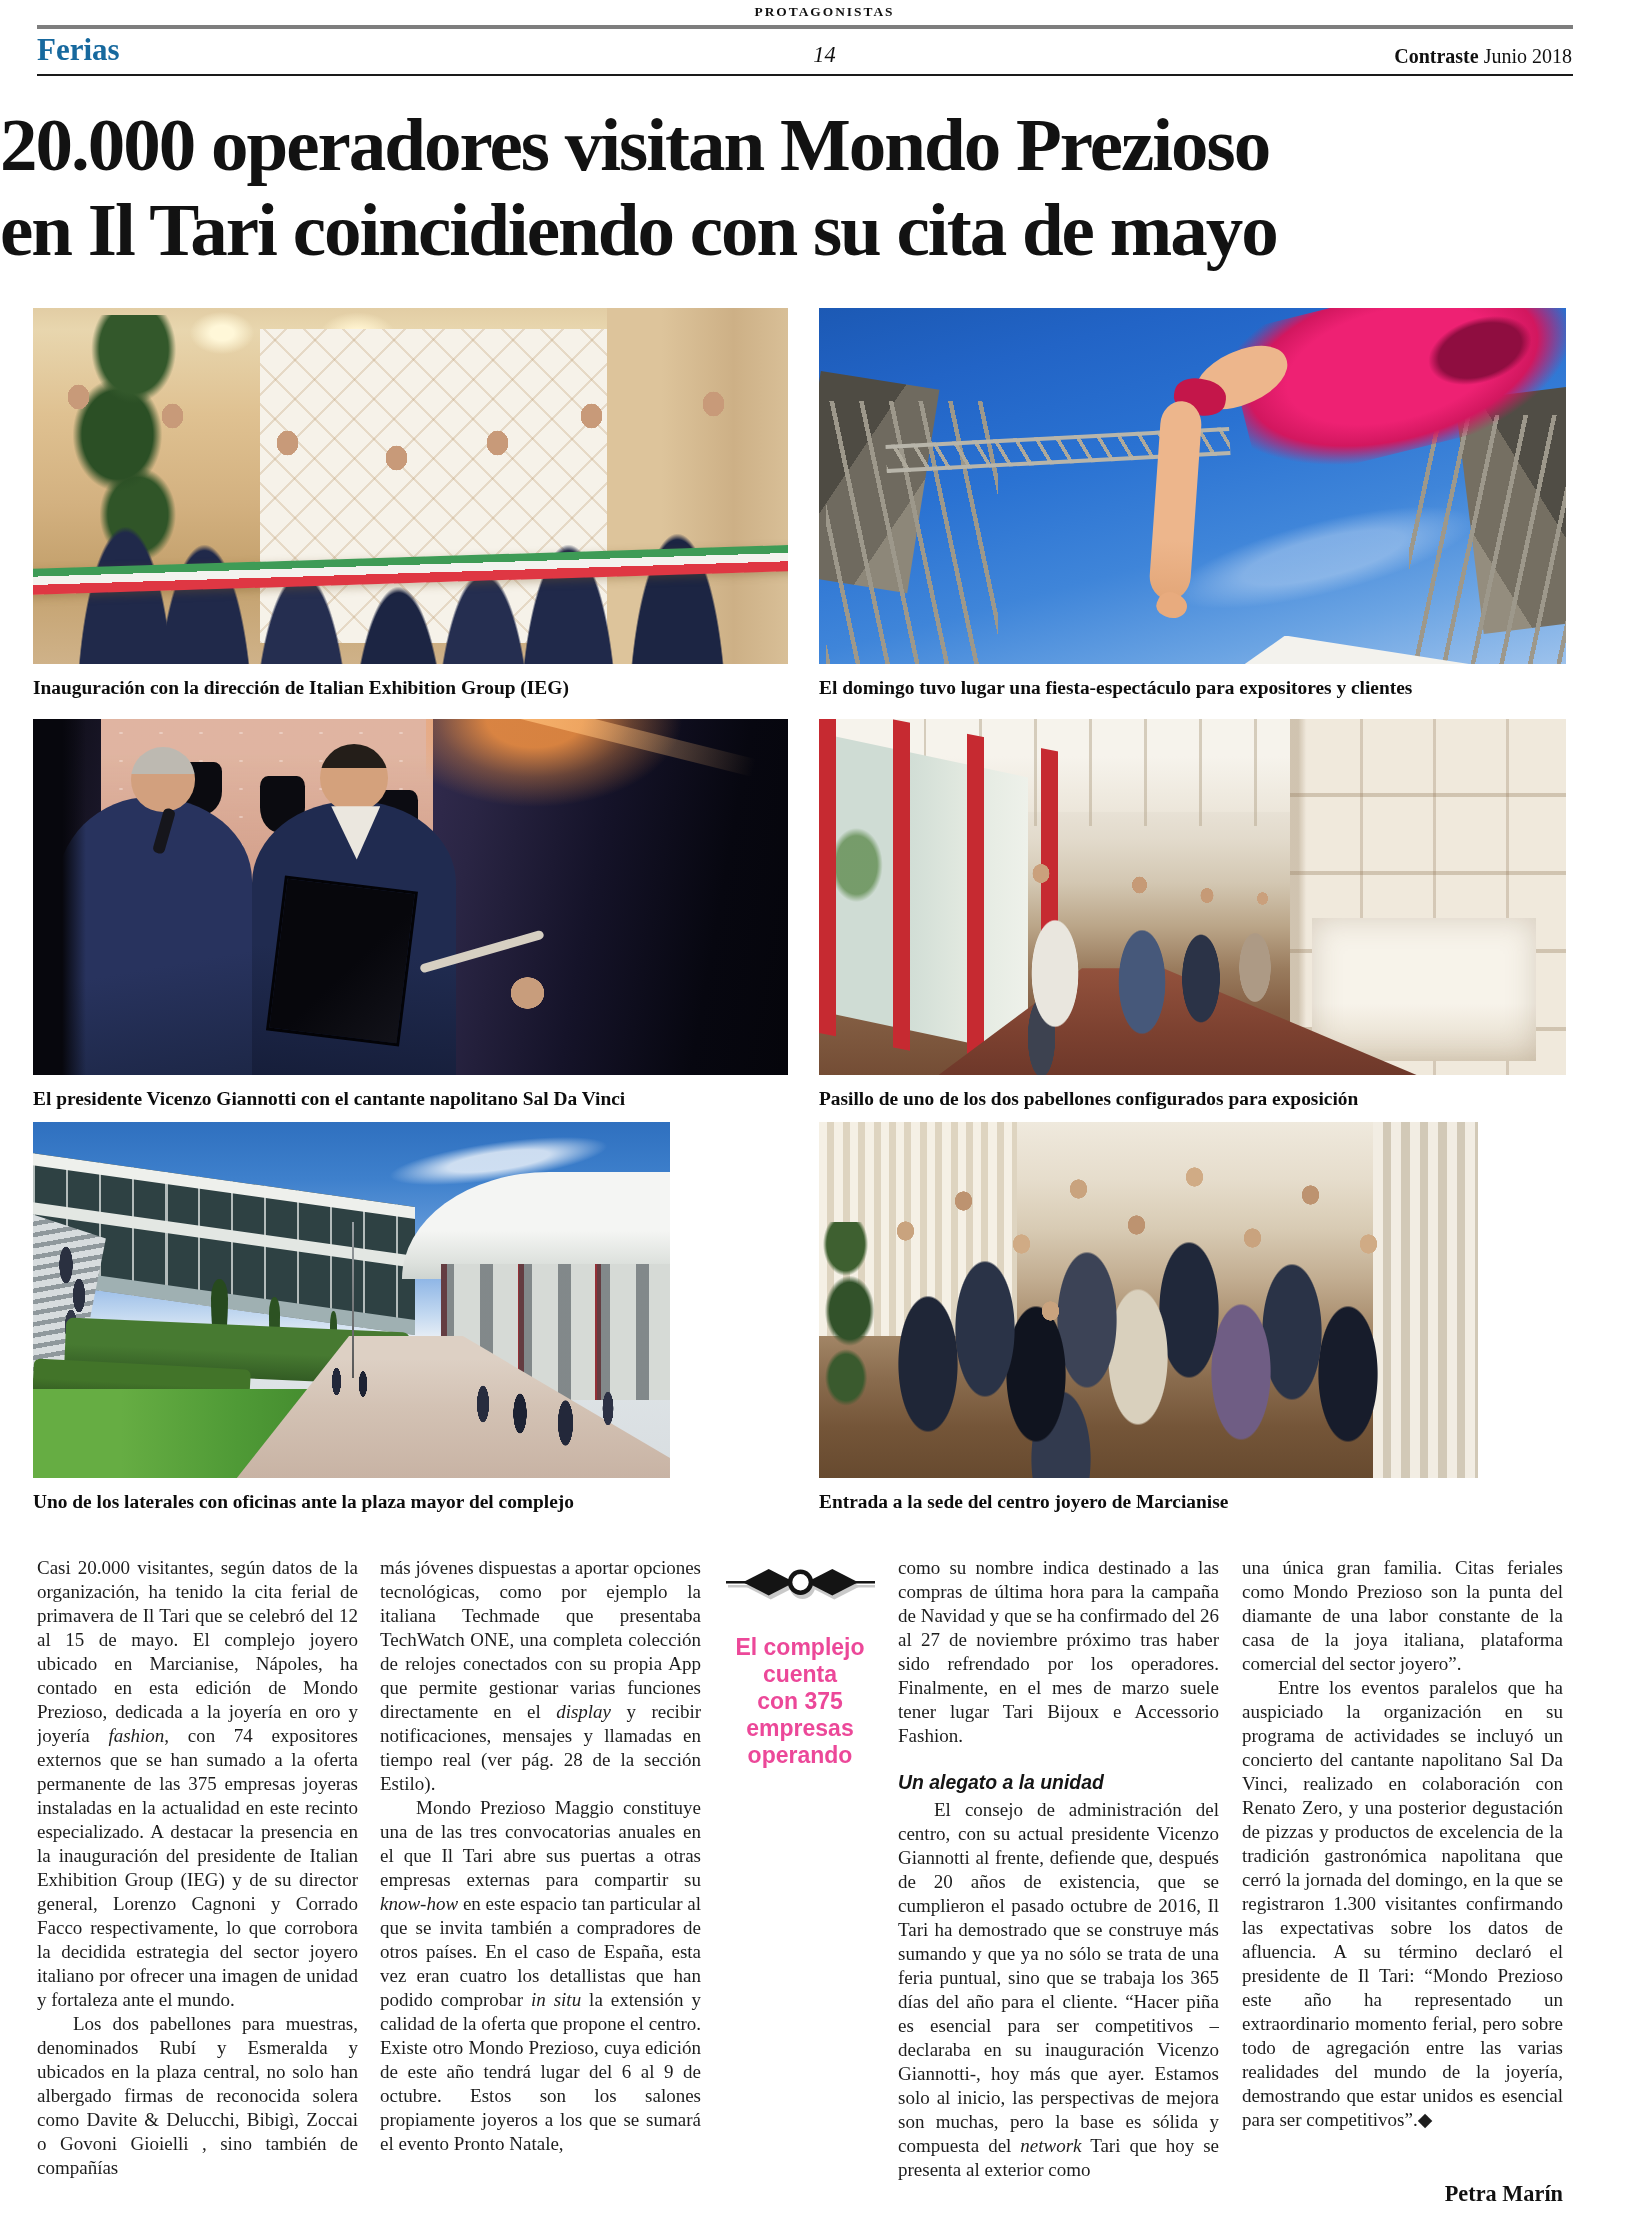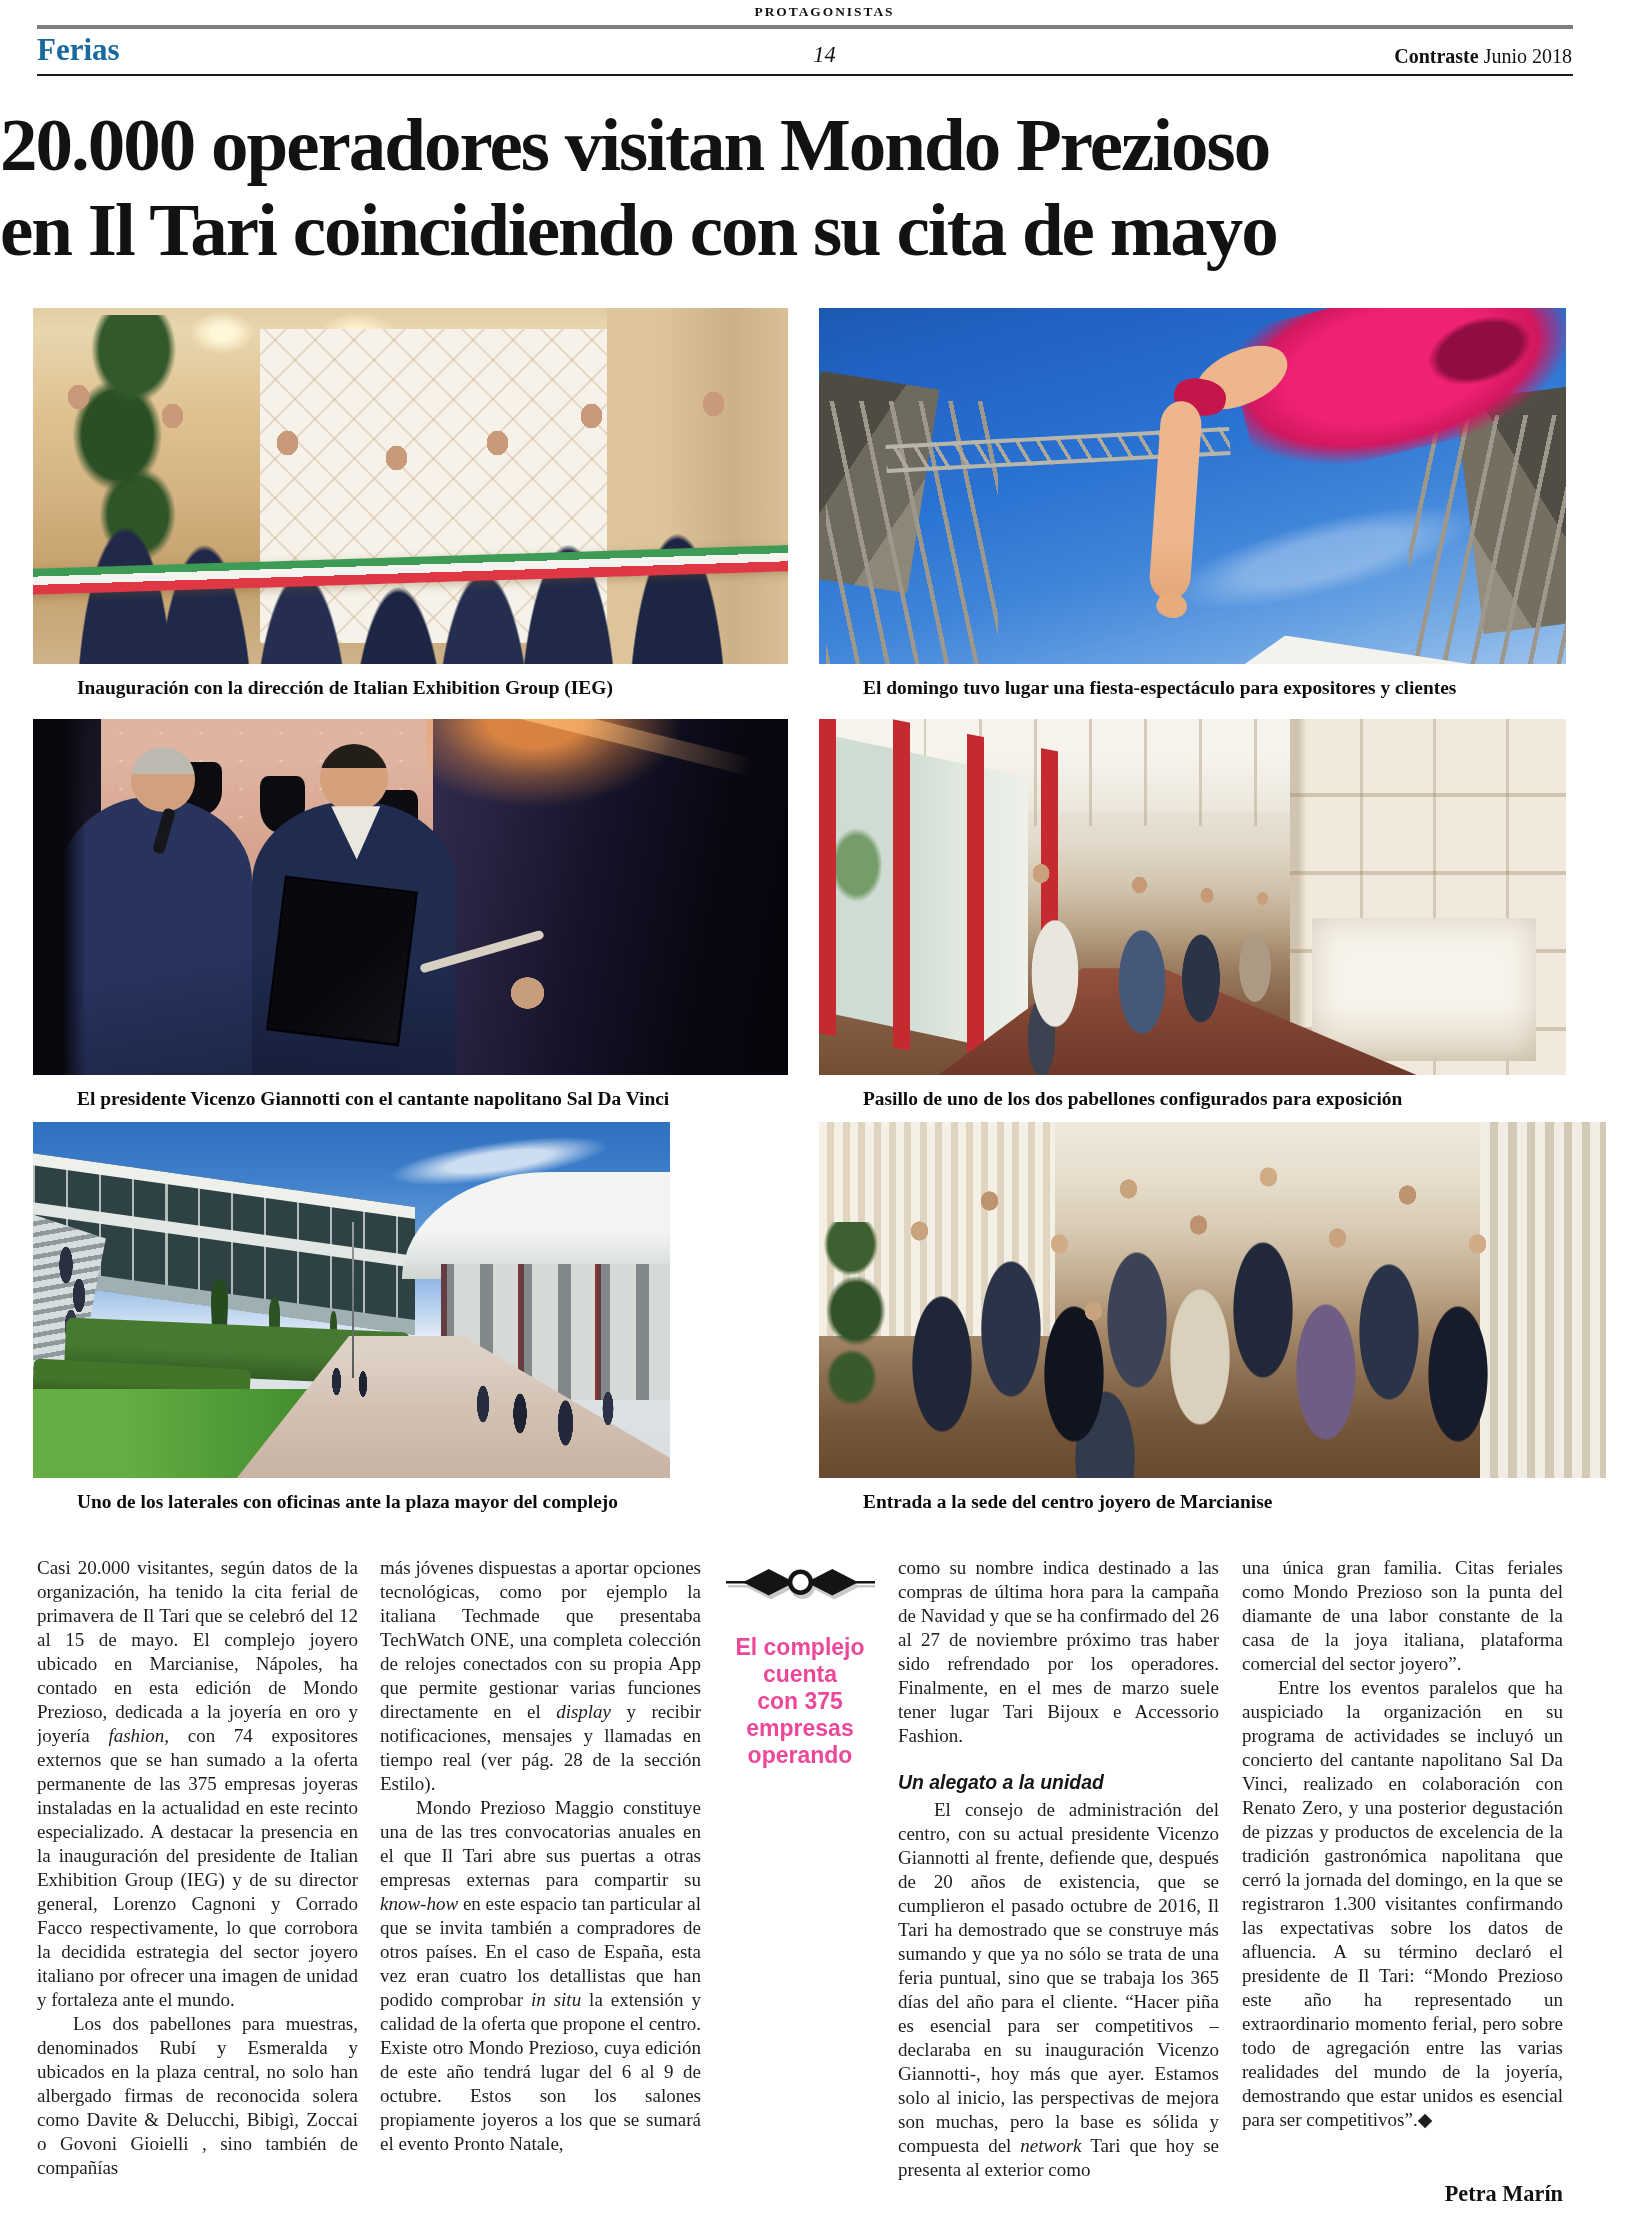--- a/index.html
+++ b/index.html
@@ -18,24 +18,24 @@
   
   .headline{left:0;top:102px;width:100%;font-weight:700;color:#121212;font-size:75px;line-height:85px;letter-spacing:-2px;}
 
   
   figure{margin:0;position:absolute;}
   .fig0{left:33px;top:308px;width:755px;}
   .fig1{left:819px;top:308px;width:747px;}
   .fig2{left:33px;top:719px;width:755px;}
   .fig3{left:819px;top:719px;width:747px;}
   .fig4{left:33px;top:1122px;width:637px;}
-  .fig5{left:819px;top:1122px;width:787px;}
+  .fig5{left:819px;top:1122px;width:659px;}
   .photo{position:relative;height:356px;overflow:hidden;}
   .photo>div{position:absolute;}
-  figcaption{margin-top:12px;font-weight:700;font-size:19.4px;line-height:23px;color:#0d0d0d;margin-left:44px;}
+  figcaption{margin-top:12px;font-weight:700;font-size:19.4px;line-height:23px;color:#0d0d0d;}
 
   
   .pA{background:linear-gradient(180deg,#e2cda4 0%,#e8d6ae 6%,#dfc191 30%,#d3b180 55%,#c3a06c 75%,#cfb289 100%);}
   .pA .light1{left:20%;top:0;width:10%;height:14%;background:radial-gradient(closest-side,#fff7d8 0 30%,rgba(255,247,216,0) 85%);}
   .pA .light2{left:37%;top:0;width:12%;height:16%;background:radial-gradient(closest-side,#fff3cf 0 28%,rgba(255,243,207,0) 85%);}
   .pA .plant{left:4%;top:2%;width:18%;height:80%;background:
      radial-gradient(46% 28% at 52% 12%,#33582b 0 55%,rgba(51,88,43,0) 68%),
      radial-gradient(50% 30% at 40% 42%,#2b4f25 0 52%,rgba(43,79,37,0) 66%),
      radial-gradient(44% 26% at 55% 70%,#305528 0 50%,rgba(48,85,40,0) 64%);}
   .pA .panel{left:30%;top:6%;width:46%;height:88%;background-color:#f6f2e9;background-image:

